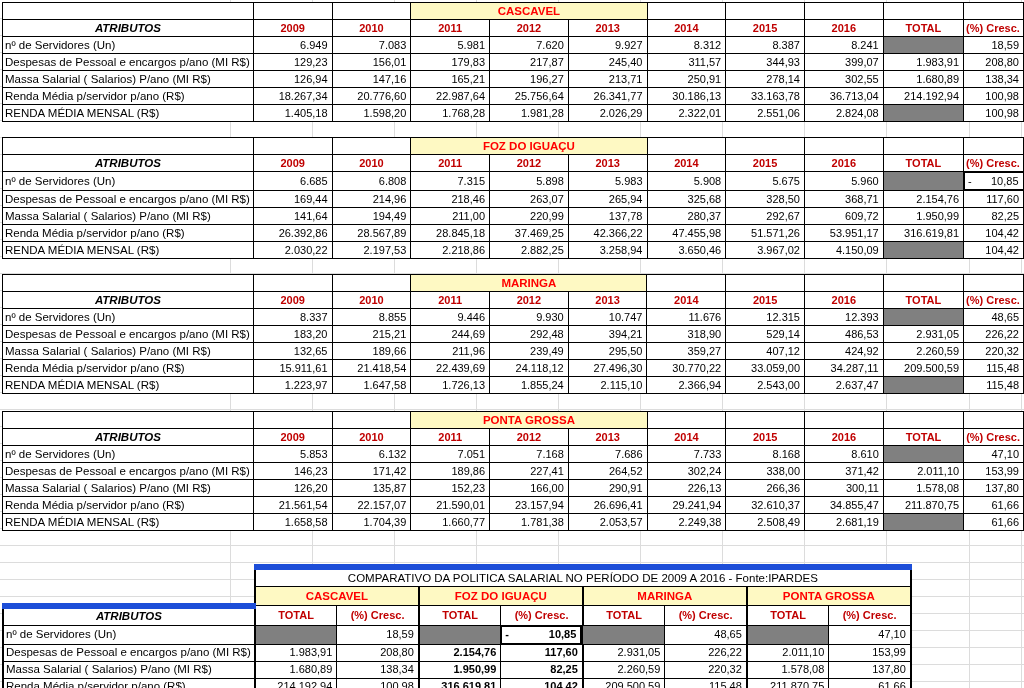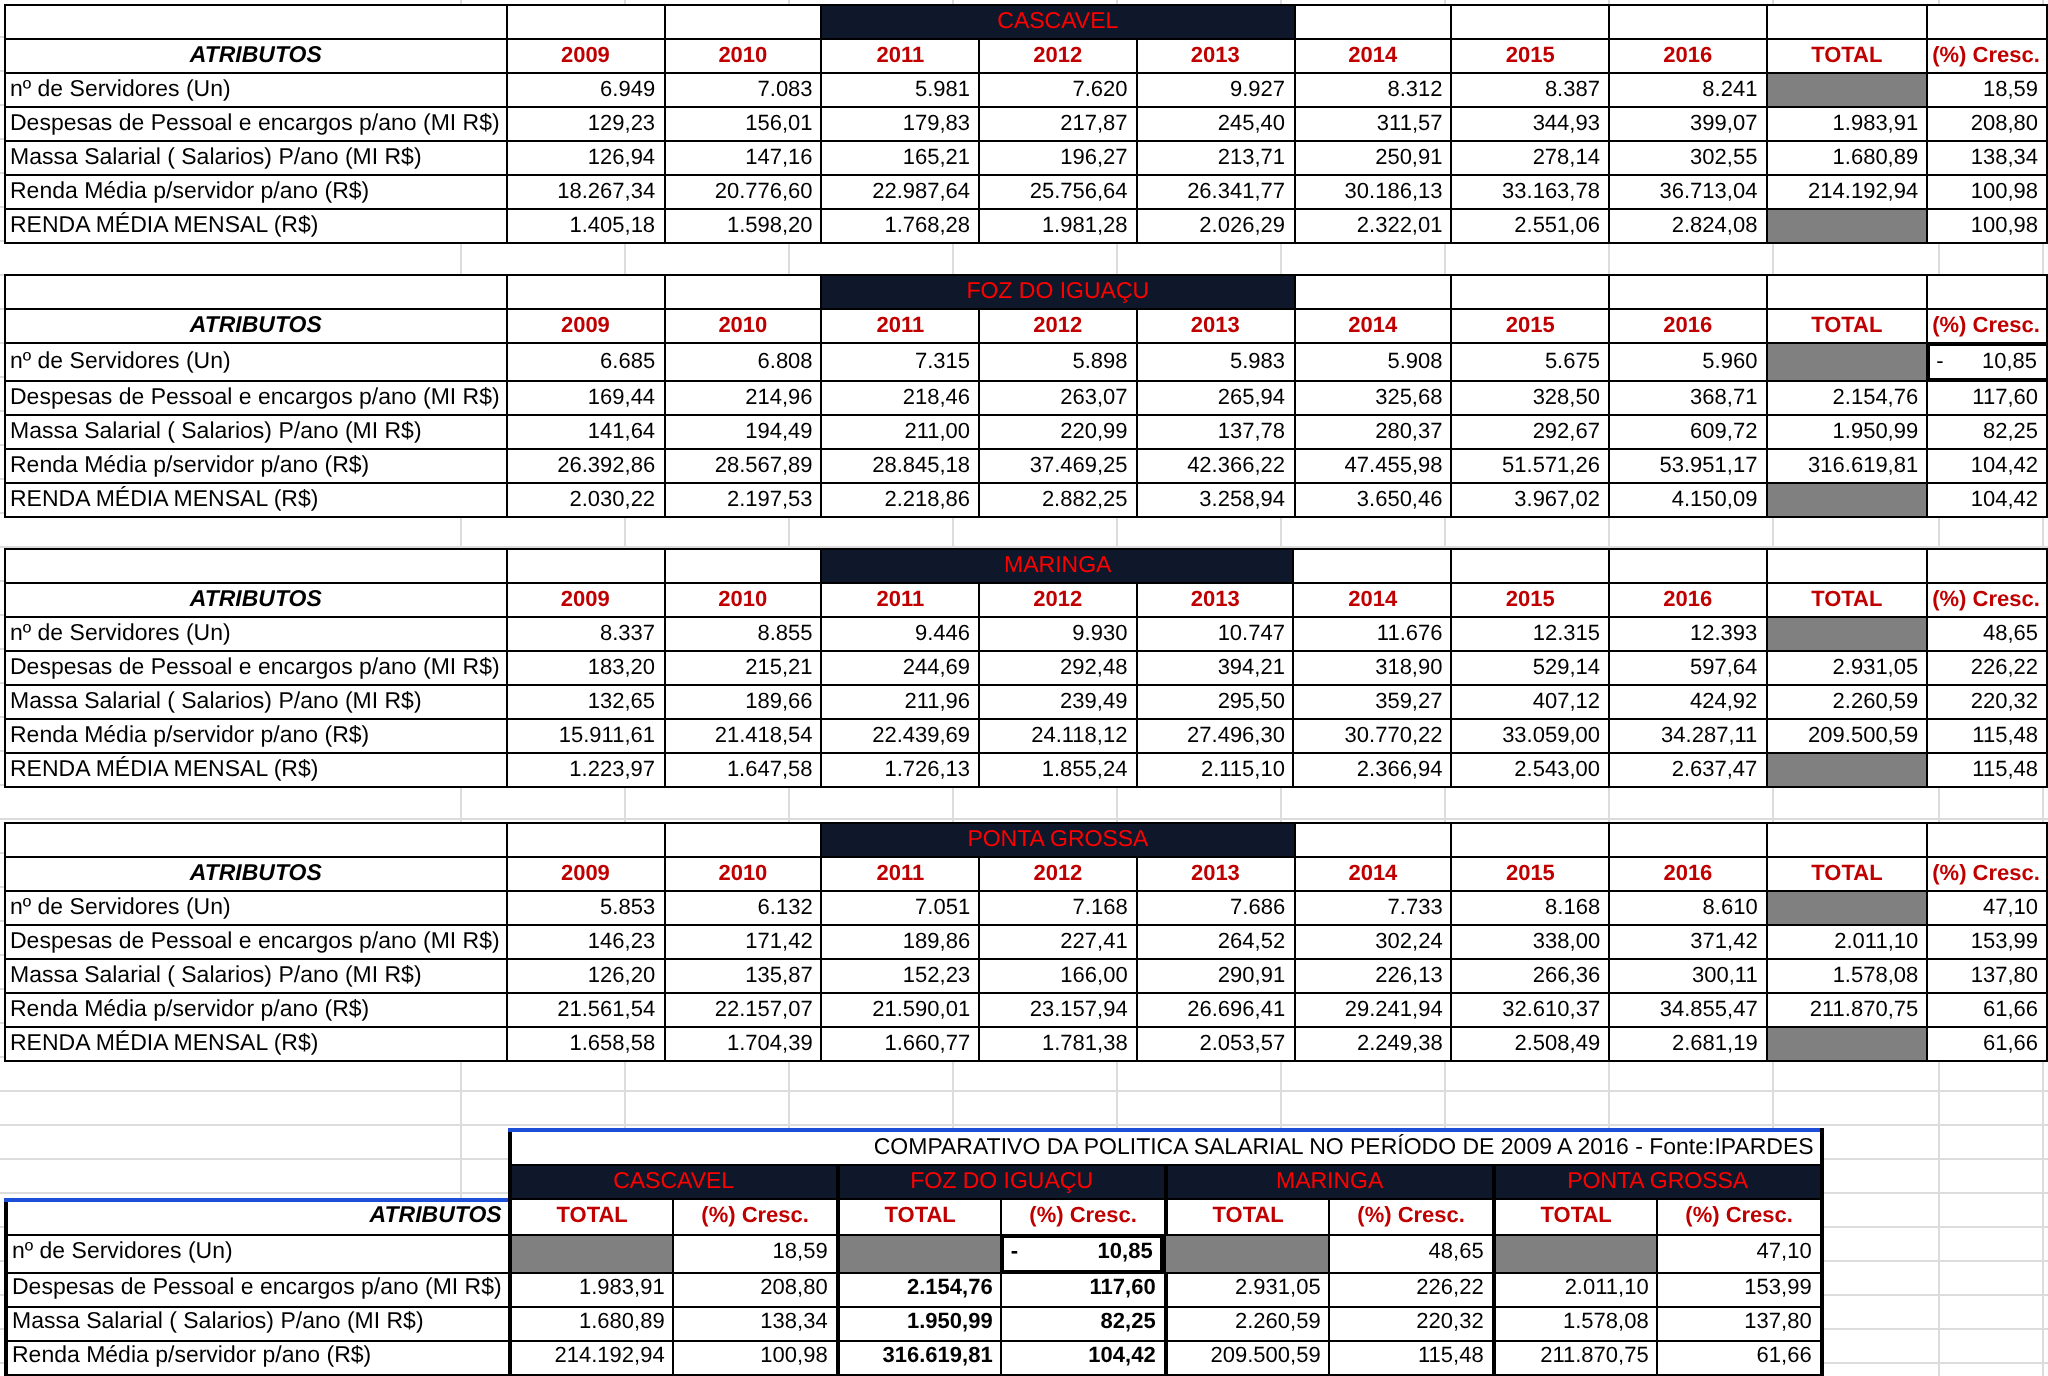--- a/index.html
+++ b/index.html
@@ -23,26 +23,26 @@
     border:1px solid #000;height:16px;padding:0 3px;overflow:hidden;
     white-space:nowrap;vertical-align:middle;background:#fff;font-size:11px;
     line-height:15px;
   }
   td.plain{}
   td.ghost{border:none;background:transparent;}
   td.lbl{text-align:left;font-size:11.5px;padding-left:2px;}
   td.num{text-align:right;padding-right:4px;}
   td.hdr{color:#C00000;font-weight:bold;text-align:center;}
   td.cresc{text-align:left;padding-left:2px;}
-  td.cityhdr{background:#0f172a;color:#FF0000;font-weight:normal;text-align:center;font-size:11.5px;}
+  td.cityhdr{background:#fef9c3;color:#FF0000;font-weight:bold;text-align:center;font-size:11.5px;}
   td.atributos{font-weight:bold;font-style:italic;text-align:center;font-size:11.5px;}
   td.gray{background:#808080;}
   td.title{text-align:center;font-size:11.5px;}
   td.fz{font-weight:bold;}
-  td.bt{border-top:2px solid #1d4ed8;text-align:right;}
+  td.bt{border-top:6px solid #1d4ed8;}
   td.bb{border-bottom:2px solid #000;}
   td.bl{border-left:2px solid #000;}
   td.br{border-right:2px solid #000;}
   .negflex{display:flex;justify-content:space-between;align-items:center;}
   .negflex span{display:block;}
 </style>
 </head>
 <body>
 
 <div id="sheet">
@@ -329,21 +329,21 @@
         </tr>
         <tr>
           <td class="lbl">Despesas de Pessoal e encargos p/ano (MI R$)</td>
           <td class="num">183,20</td>
           <td class="num">215,21</td>
           <td class="num">244,69</td>
           <td class="num">292,48</td>
           <td class="num">394,21</td>
           <td class="num">318,90</td>
           <td class="num">529,14</td>
-          <td class="num">597,64</td>
+          <td class="num">486,53</td>
           <td class="num">2.931,05</td>
           <td class="num">226,22</td>
         </tr>
         <tr>
           <td class="lbl">Massa Salarial ( Salarios) P/ano (MI R$)</td>
           <td class="num">132,65</td>
           <td class="num">189,66</td>
           <td class="num">211,96</td>
           <td class="num">239,49</td>
           <td class="num">295,50</td>

